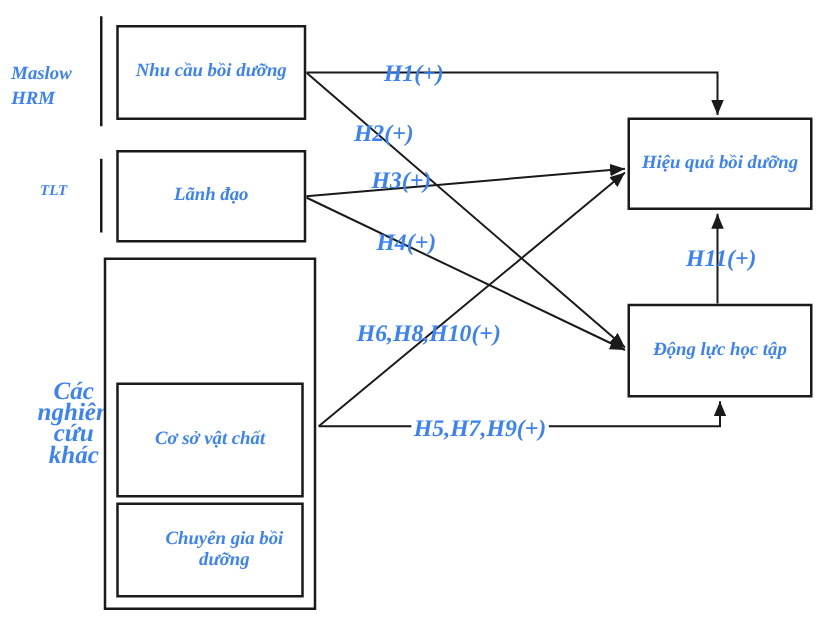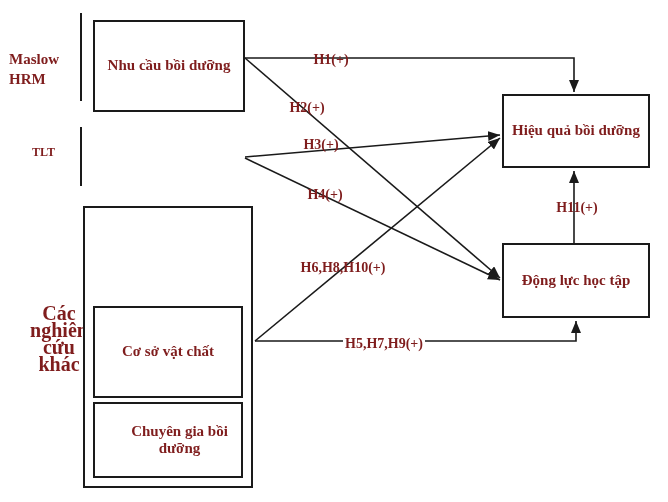--- a/index.html
+++ b/index.html
@@ -1,35 +1,36 @@
 <!DOCTYPE html>
 <html><head>
 <meta charset="utf-8">
 <style>
   html,body{margin:0;padding:0;background:#ffffff;}
   #stage{
     position:relative;width:668px;height:502px;background:#ffffff;
-    font-family:"Liberation Serif","DejaVu Serif",serif;color:#7f1d1d;
+    font-family:"Liberation Serif","DejaVu Serif",serif;color:#3b82f6;
     overflow:hidden;
+    font-style:italic;
   }
   #wires{position:absolute;left:0;top:0;width:668px;height:502px;}
   .box{
     position:absolute;box-sizing:border-box;border:2px solid #1a1a1a;background:#ffffff;
     display:flex;align-items:center;justify-content:center;text-align:center;
     font-weight:bold;font-size:15px;line-height:1.15;padding:2px;
   }
   .groupbox{
     position:absolute;box-sizing:border-box;border:2px solid #1a1a1a;background:#ffffff;
   }
   .side-label{
     position:absolute;font-weight:bold;white-space:pre-line;
   }
   .edge-label{
     position:absolute;transform:translate(-50%,-50%);
-    font-weight:bold;font-size:14px;white-space:nowrap;
+    font-weight:bold;font-size:19px;white-space:nowrap;
   }
   .edge-label.masked{background:#ffffff;padding:0 2px;}
 </style>
 </head>
 <body>
 
 <div id="stage">
 
   <svg id="wires" viewBox="0 0 668 502" xmlns="http://www.w3.org/2000/svg">
     <defs>
@@ -59,22 +60,23 @@
   <div class="side-label" style="left:9px;top:49px;width:70px;font-size:15px;line-height:20px;">Maslow
 HRM</div>
   <div class="side-label" style="left:32px;top:145px;font-size:12px;">TLT</div>
   <div class="side-label" style="left:28px;top:305px;width:62px;font-size:20px;line-height:17px;text-align:center;">Các
 nghiên
 cứu
 khác</div>
 
   <div class="groupbox" style="left:83px;top:206px;width:170px;height:282px;"></div>
 
-  <div class="box" style="left:93px;top:20px;width:152px;height:92px;text-align:center;">Nhu cầu bồi dưỡng</div>
+  <div class="box" style="left:93px;top:20px;width:152px;height:76px;text-align:center;">Nhu cầu bồi dưỡng</div>
 
+  <div class="box" style="left:93px;top:120px;width:152px;height:74px;">Lãnh đạo</div>
 
 
   <div class="box" style="left:93px;top:306px;width:150px;height:92px;">Cơ sở vật chất</div>
 
   <div class="box" style="left:93px;top:402px;width:150px;height:76px;padding-left:25px;">Chuyên gia bồi dưỡng</div>
 
   <div class="box" style="left:502px;top:243px;width:148px;height:75px;">Động lực học tập</div>
 
   <div class="box" style="left:502px;top:94px;width:148px;height:74px;">Hiệu quả bồi dưỡng</div>
 

